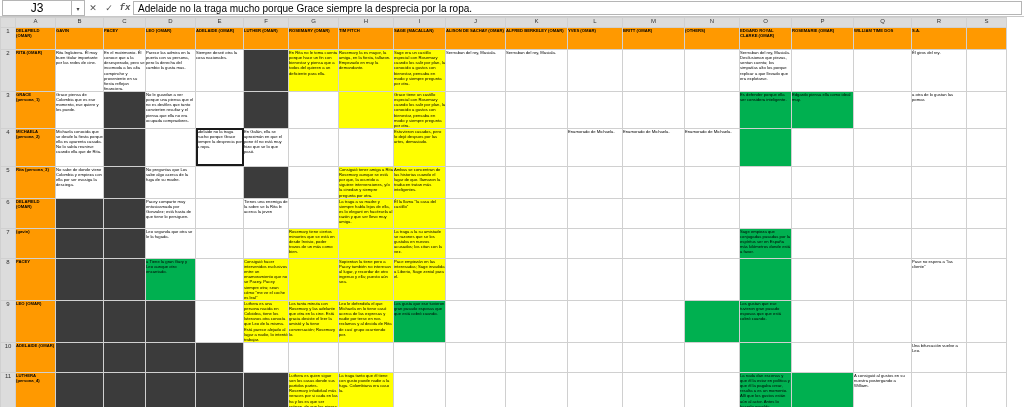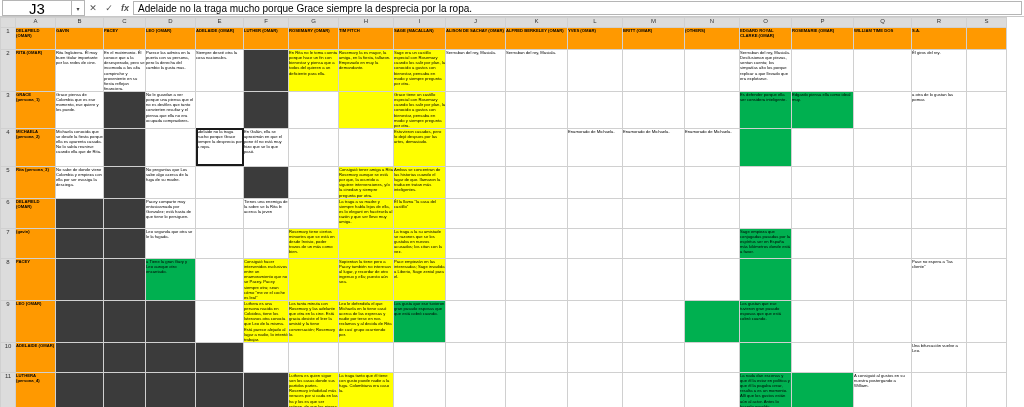--- a/index.html
+++ b/index.html
@@ -1,23 +1,23 @@
 <!DOCTYPE html>
 <html><head>
 <meta charset="utf-8">
 <style>
   html,body{margin:0;padding:0;background:#fff;}
   body{width:1024px;height:407px;overflow:hidden;font-family:"Liberation Sans",sans-serif;}
 
   
   .formula-bar{height:16px;display:flex;align-items:center;border-bottom:1px solid #c8c8c8;background:#fff;font-size:9px;}
-  .namebox{width:68px;height:14px;border:1px solid #b5b5b5;margin-left:2px;display:flex;align-items:center;justify-content:center;font-size:15px;color:#000;background:#fff;}
+  .namebox{width:68px;height:14px;border:1px solid #b5b5b5;margin-left:2px;display:flex;align-items:center;justify-content:center;font-size:12px;color:#000;background:#fff;}
   .namebox-arrow{width:12px;height:14px;border:1px solid #b5b5b5;border-left:none;display:flex;align-items:center;justify-content:center;font-size:6px;color:#444;background:#fff;}
   .fb-btn{width:16px;height:14px;display:flex;align-items:center;justify-content:center;font-size:9px;color:#555;}
-  .fb-btn.fx{font-style:italic;font-family:Liberation Sans, sans-serif;font-weight:bold;}
+  .fb-btn.fx{font-style:italic;font-family:Liberation Mono, monospace;font-weight:bold;}
   .fb-input{flex:1;height:14px;border:1px solid #b5b5b5;margin-right:2px;display:flex;align-items:center;padding-left:4px;font-size:10px;color:#000;background:#fff;box-sizing:border-box;}
 
   
   .grid-wrap{position:relative;width:1024px;height:391px;overflow:hidden;}
   table.grid{border-collapse:collapse;table-layout:fixed;}
   table.grid td,table.grid th{border:1px solid #d0d0d0;padding:0;margin:0;vertical-align:top;overflow:hidden;}
 
   
   .colhead{height:9px;background:#dcdcdc;border:1px solid #b0b0b0;font-size:6px;color:#333;text-align:center;vertical-align:middle;}
   .rowhead{background:#dcdcdc;border:1px solid #b0b0b0;font-size:6px;color:#333;text-align:center;vertical-align:middle;width:14px;}

